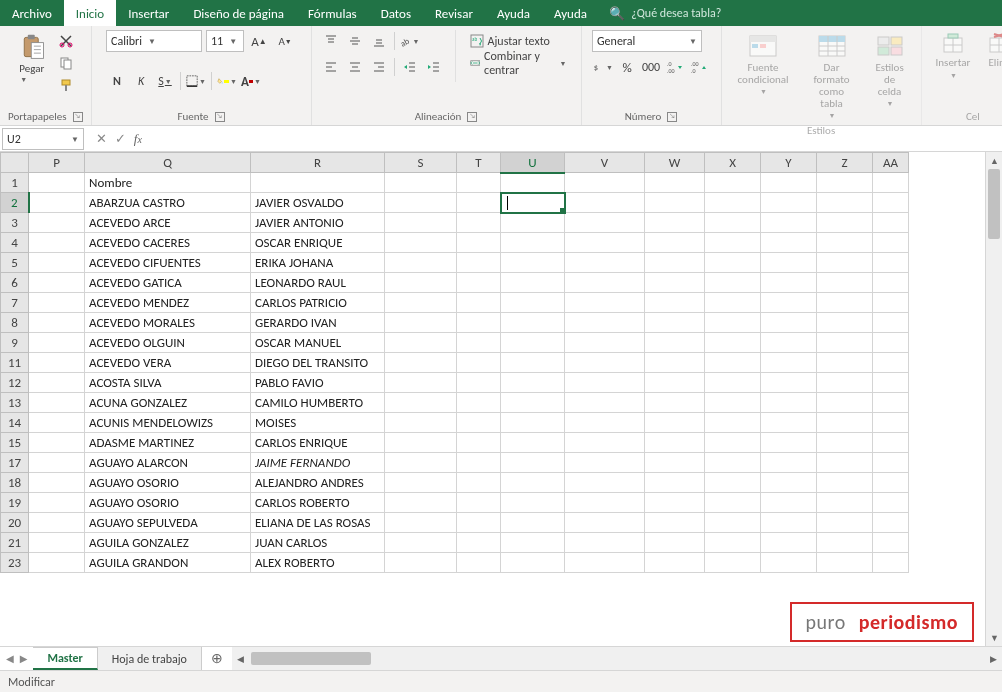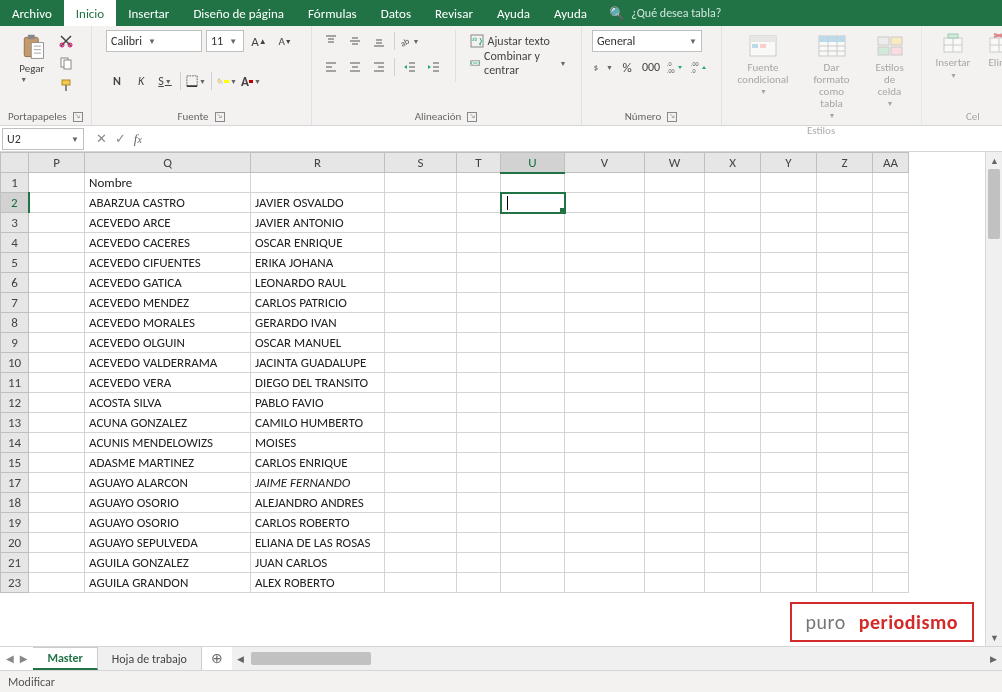--- a/index.html
+++ b/index.html
@@ -591,35 +591,20 @@
             <td class="cell" style="width: 44px;"></td>
             <td class="cell" style="width: 64px;"></td>
             <td class="cell" style="width: 80px;"></td>
             <td class="cell" style="width: 60px;"></td>
             <td class="cell" style="width: 56px;"></td>
             <td class="cell" style="width: 56px;"></td>
             <td class="cell" style="width: 56px;"></td>
             <td class="cell" style="width: 36px;"></td>
           </tr>
           <tr>
-            <td class="rowhdr">10</td>
-            <td class="cell" style="width: 56px;"></td>
-            <td class="cell" style="width: 166px;">ACEVEDO VALDERRAMA</td>
-            <td class="cell" style="width: 134px;">JACINTA GUADALUPE</td>
-            <td class="cell" style="width: 72px;"></td>
-            <td class="cell" style="width: 44px;"></td>
-            <td class="cell" style="width: 64px;"></td>
-            <td class="cell" style="width: 80px;"></td>
-            <td class="cell" style="width: 60px;"></td>
-            <td class="cell" style="width: 56px;"></td>
-            <td class="cell" style="width: 56px;"></td>
-            <td class="cell" style="width: 56px;"></td>
-            <td class="cell" style="width: 36px;"></td>
-          </tr>
-          <tr>
             <td class="rowhdr">11</td>
             <td class="cell" style="width: 56px;"></td>
             <td class="cell" style="width: 166px;">ACEVEDO VERA</td>
             <td class="cell" style="width: 134px;">DIEGO DEL TRANSITO</td>
             <td class="cell" style="width: 72px;"></td>
             <td class="cell" style="width: 44px;"></td>
             <td class="cell" style="width: 64px;"></td>
             <td class="cell" style="width: 80px;"></td>
             <td class="cell" style="width: 60px;"></td>
             <td class="cell" style="width: 56px;"></td>

